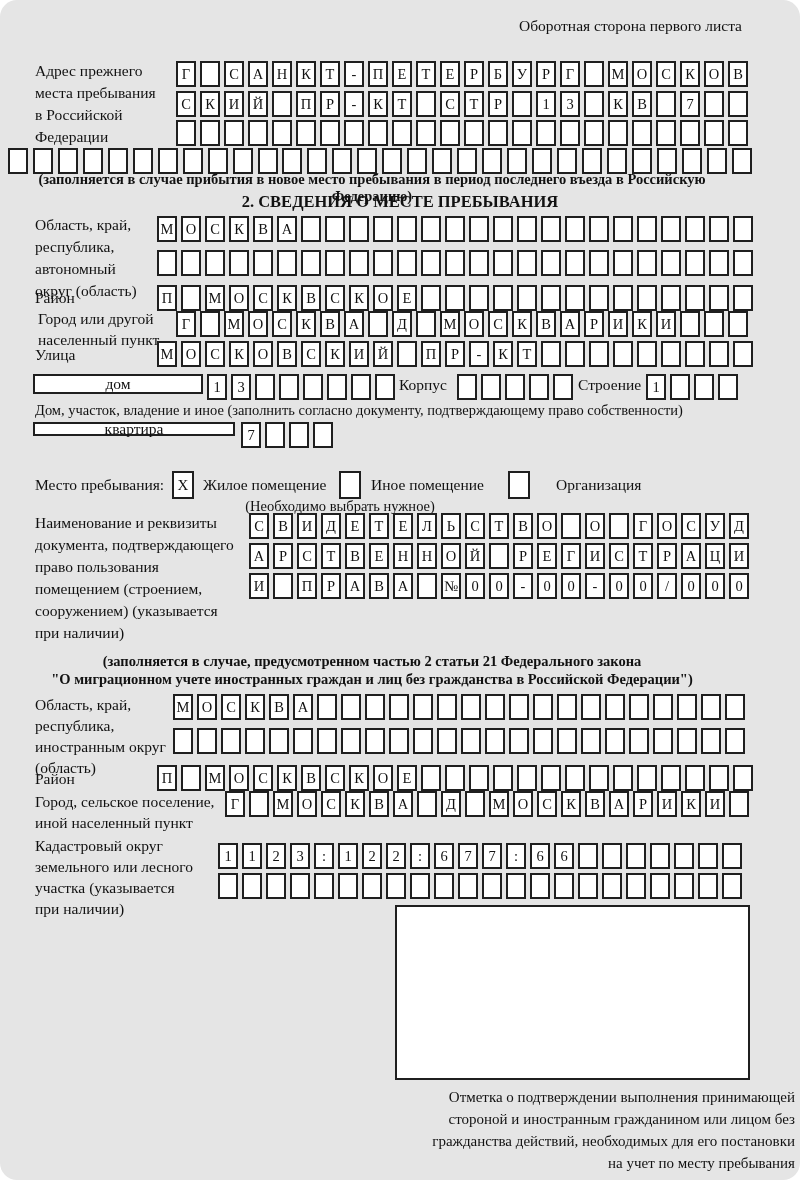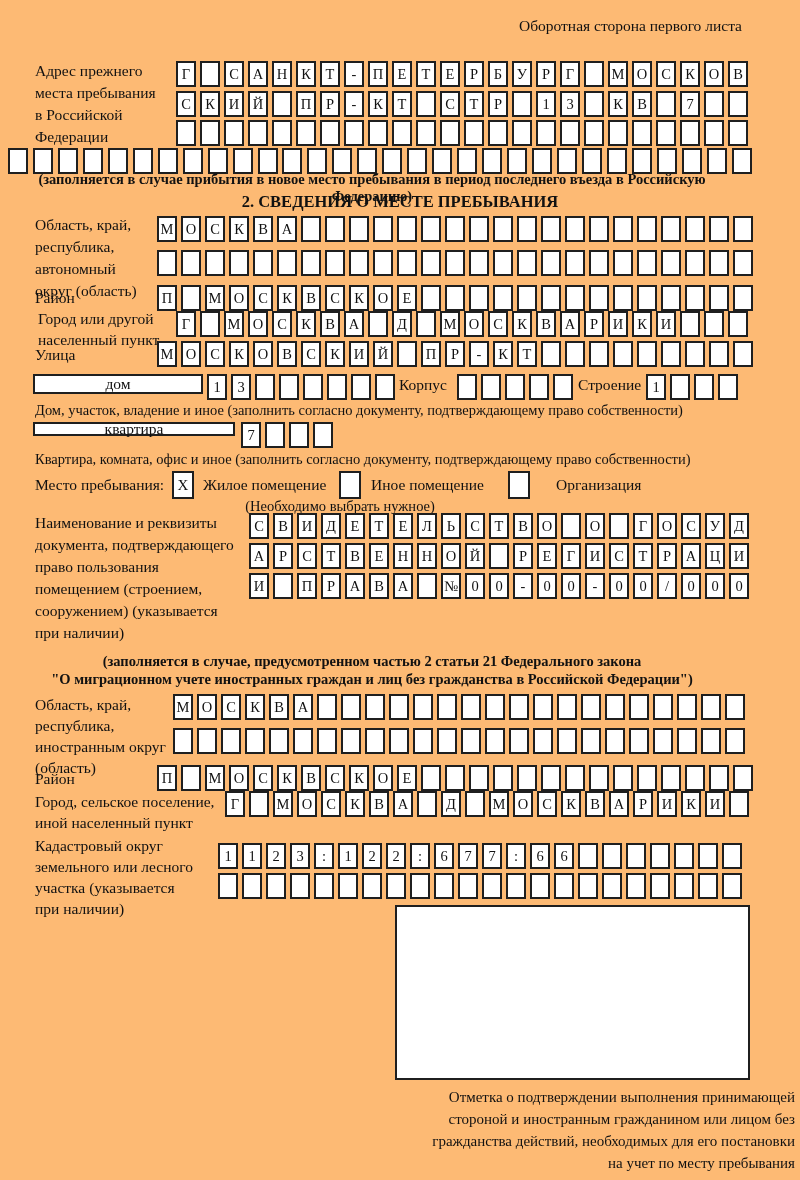--- a/index.html
+++ b/index.html
@@ -1,18 +1,18 @@
 <!DOCTYPE html>
 <html><head>
 <meta charset="utf-8">
 <style>
   html,body { margin:0; padding:0; background:#ffffff; }
   .page {
-    position:relative; width:800px; height:1180px; background:#fdba74;
-    font-family:"Liberation Serif", "DejaVu Serif", serif; color:#111; overflow:hidden;
+    position:relative; width:800px; height:1180px; background:#e5e5e5;
+    font-family:"Liberation Serif", "DejaVu Serif", serif; color:#111; overflow:hidden;border-radius:17px;
   }
   .cellrow { position:absolute; display:flex; }
   .cell {
     box-sizing:border-box; flex:0 0 auto;
     width:20px; height:26px; margin-right:4px;
     border:2px solid #1f1f1f; background:#fff;
     display:inline-flex; align-items:center; justify-content:center;
     font-size:14.5px; line-height:1;
   }
   .row-full { width:744px; justify-content:space-between; }
@@ -340,21 +340,20 @@
     </div>
   <div class="note" style="left:35px; top:402px;">Дом, участок, владение и иное (заполнить согласно документу, подтверждающему право собственности)</div>
 
   <div class="widebox" style="left:33px; top:422px; width:202px; height:14px;">квартира</div>
   <div class="cellrow" style="left:241px; top:422px;">
       <span class="cell">7</span>
       <span class="cell"></span>
       <span class="cell"></span>
       <span class="cell"></span>
     </div>
-  <div class="note" style="left:35px; top:451px;">Квартира, комната, офис и иное (заполнить согласно документу, подтверждающему право собственности)</div>
 
   <div class="label" style="left:35px; top:474px;">Место пребывания:</div>
   <div class="checkbox" style="left:172px; top:471px;">X</div>
   <div class="label" style="left:203px; top:474px;">Жилое помещение</div>
   <div class="checkbox" style="left:339px; top:471px;"></div>
   <div class="label" style="left:371px; top:474px;">Иное помещение</div>
   <div class="checkbox" style="left:508px; top:471px;"></div>
   <div class="label" style="left:556px; top:474px;">Организация</div>
   <div class="note" style="left:135px; top:498px; width:410px; text-align:center;">(Необходимо выбрать нужное)</div>
 

